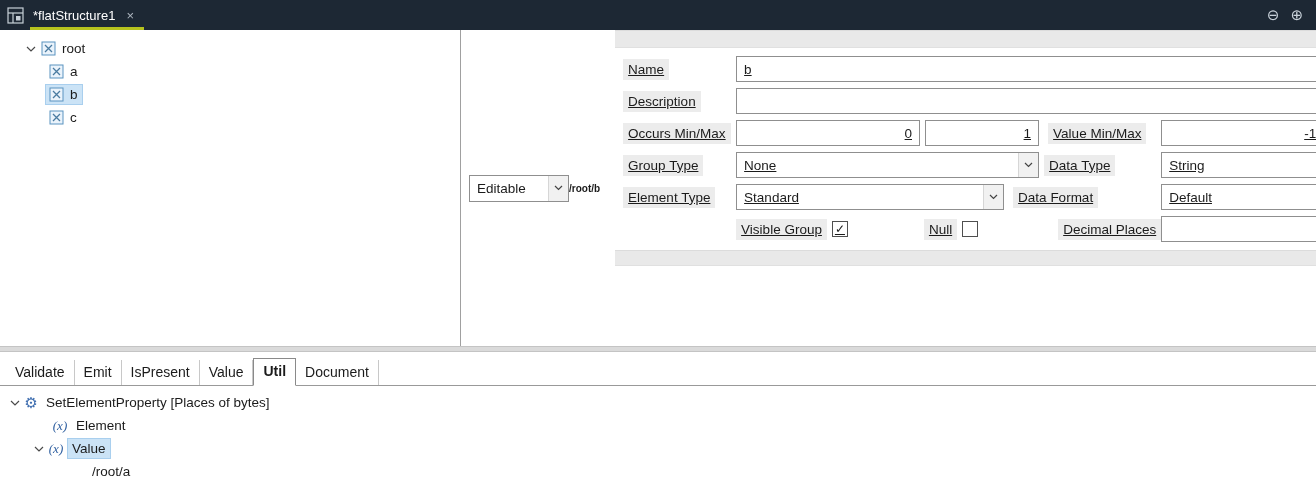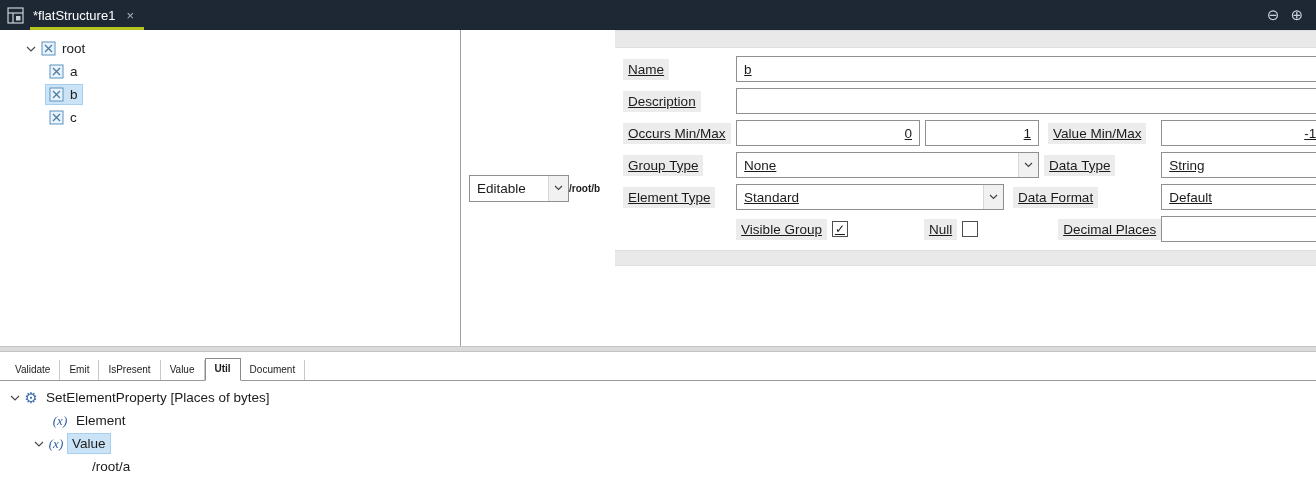--- a/index.html
+++ b/index.html
@@ -56,21 +56,21 @@
   .sb-btn { height:17px; display:flex; align-items:center; justify-content:center; }
   .sb-track { flex:1; position:relative; }
   .sb-thumb { position:absolute; top:1px; left:1px; right:1px; height:62px; background:#cdcdcd; }
 
   
   .hsplit { flex:0 0 6px; background:#dadada; border-top:1px solid #c4c4c4; border-bottom:1px solid #c4c4c4; }
 
   
   .bottom { flex:1; background:#fff; overflow:hidden; }
   .tabs { display:flex; align-items:flex-end; padding:6px 0 0 6px; border-bottom:1px solid #999; }
-  .tab { padding:4px 9px 5px; font-size:10px; border-right:1px solid #c8c8c8; white-space:nowrap; cursor:default; }
+  .tab { padding:4px 9px 5px; font-size:14px; border-right:1px solid #c8c8c8; white-space:nowrap; cursor:default; }
   .tab.active { font-weight:bold; border:1px solid #8a8a8a; border-bottom:1px solid #fff; background:#fff; margin-bottom:-1px; padding-bottom:6px; }
   .rule-tree { padding-top:5px; }
   .rt-row { height:23px; display:flex; align-items:center; cursor:default; }
   .gear { color:#3f6eb0; font-size:15px; width:18px; display:inline-flex; justify-content:center; margin-right:2px; }
   .fx { color:#2f5fa0; font-style:italic; font-family:"Liberation Serif", serif; font-size:13px; width:20px; display:inline-flex; justify-content:center; margin-right:2px; white-space:nowrap; }
 </style>
 </head>
 <body>
 
 <div class="app">

